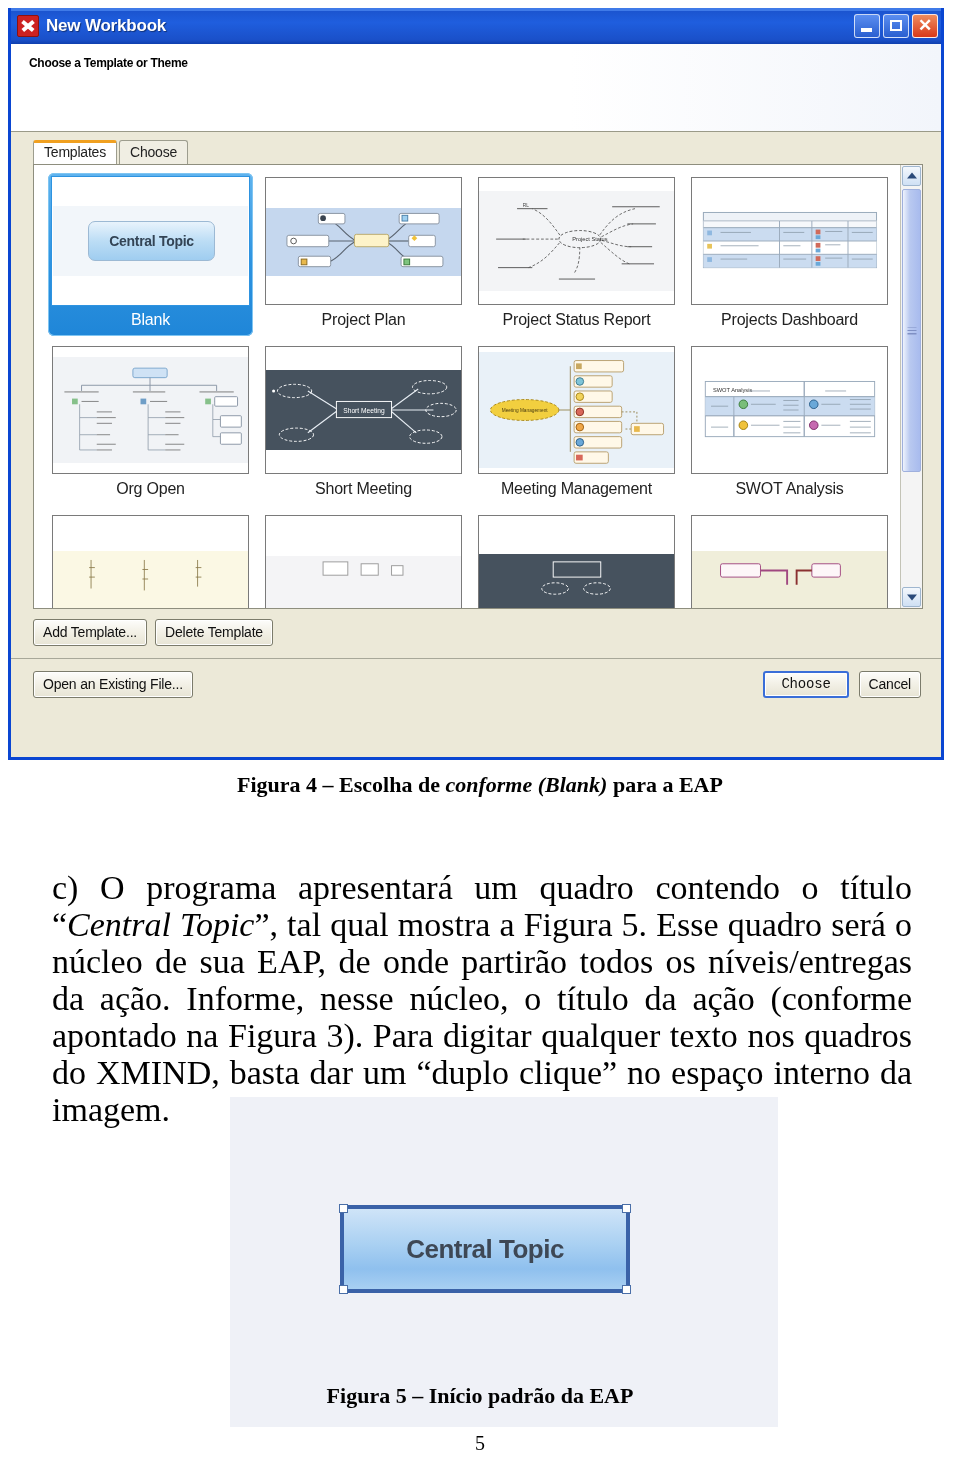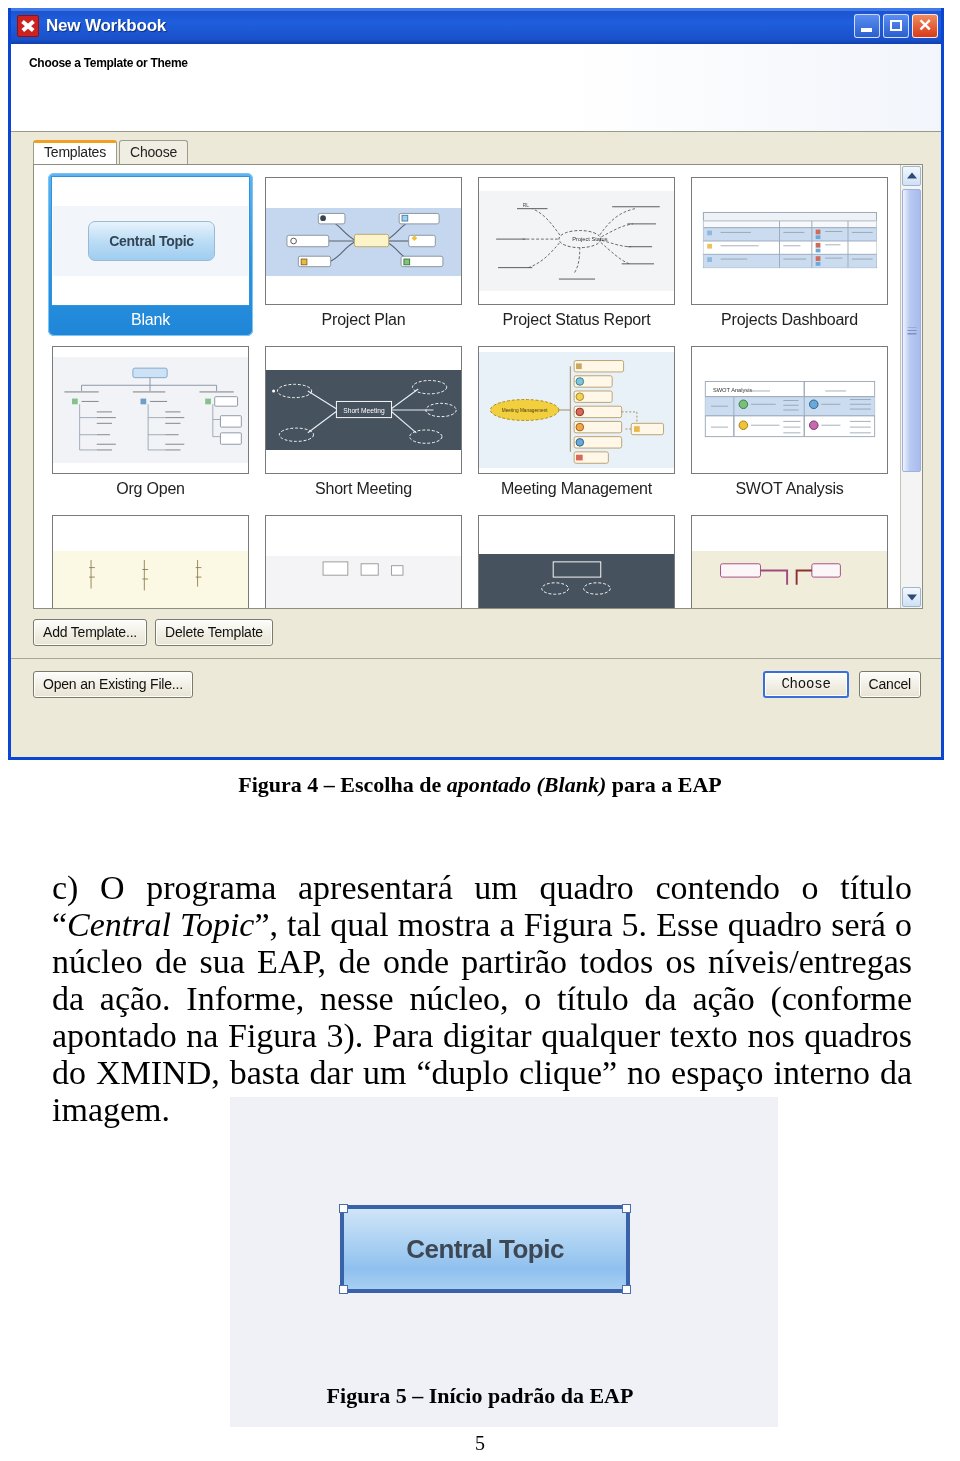--- a/index.html
+++ b/index.html
@@ -788,21 +788,21 @@
 
   <div id="bottom-bar">
     <div class="xp-btn">Open an Existing File...</div>
     <div id="bottom-right">
       <div class="xp-btn default">Choose</div>
       <div class="xp-btn">Cancel</div>
     </div>
   </div>
 </div>
 
-<div id="caption4"><span>Figura 4 – Escolha de </span><span class="it">apontado (Blank)</span><span> para a EAP</span></div>
+<div id="caption4"><span>Figura 4 – Escolha de </span><span class="it">conforme (Blank)</span><span> para a EAP</span></div>
 
 <div id="paragraph"><span>c) O programa apresentará um quadro contendo o título “</span><span class="it">Central Topic</span><span>”, tal qual mostra a Figura 5. Esse quadro será o núcleo de sua EAP, de onde partirão todos os níveis/entregas da ação. Informe, nesse núcleo, o título da ação (conforme apontado na Figura 3). Para digitar qualquer texto nos quadros do XMIND, basta dar um “duplo clique” no espaço interno da imagem.</span></div>
 
 <div id="fig5-frame">
   <div id="fig5-node">
     <span>Central Topic</span>
     <div class="handle h-tl"></div>
     <div class="handle h-tr"></div>
     <div class="handle h-bl"></div>
     <div class="handle h-br"></div>

